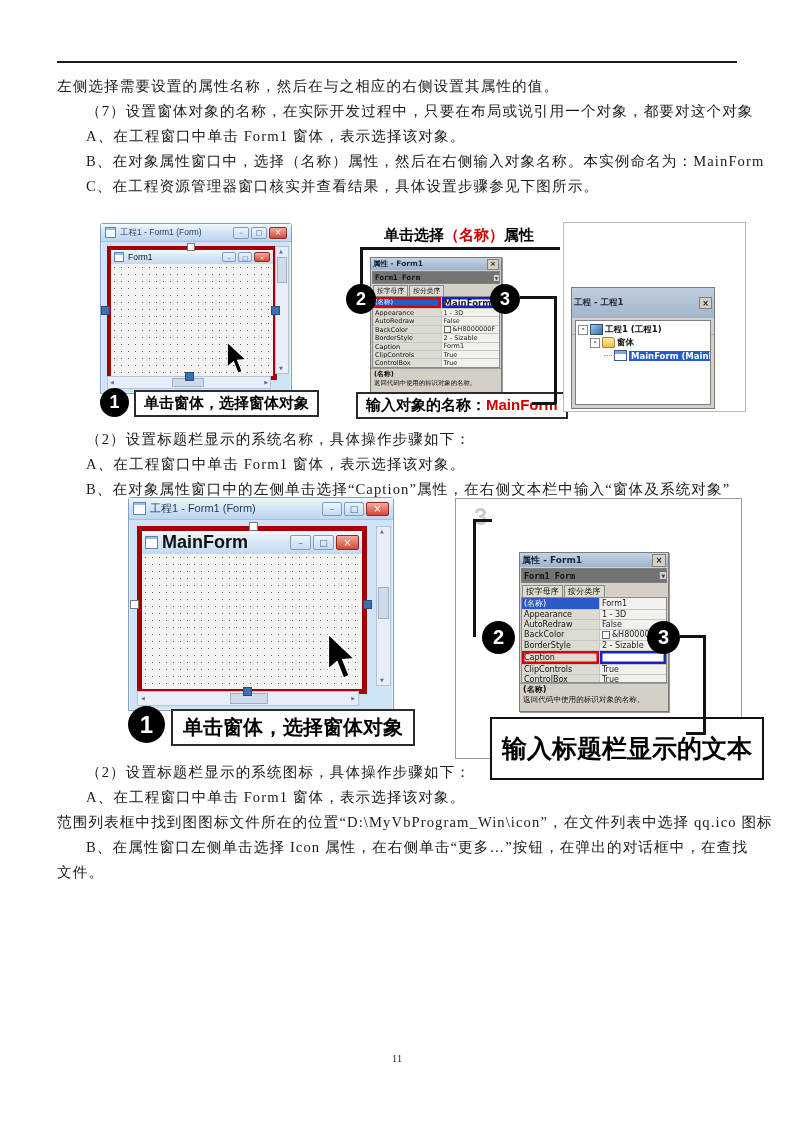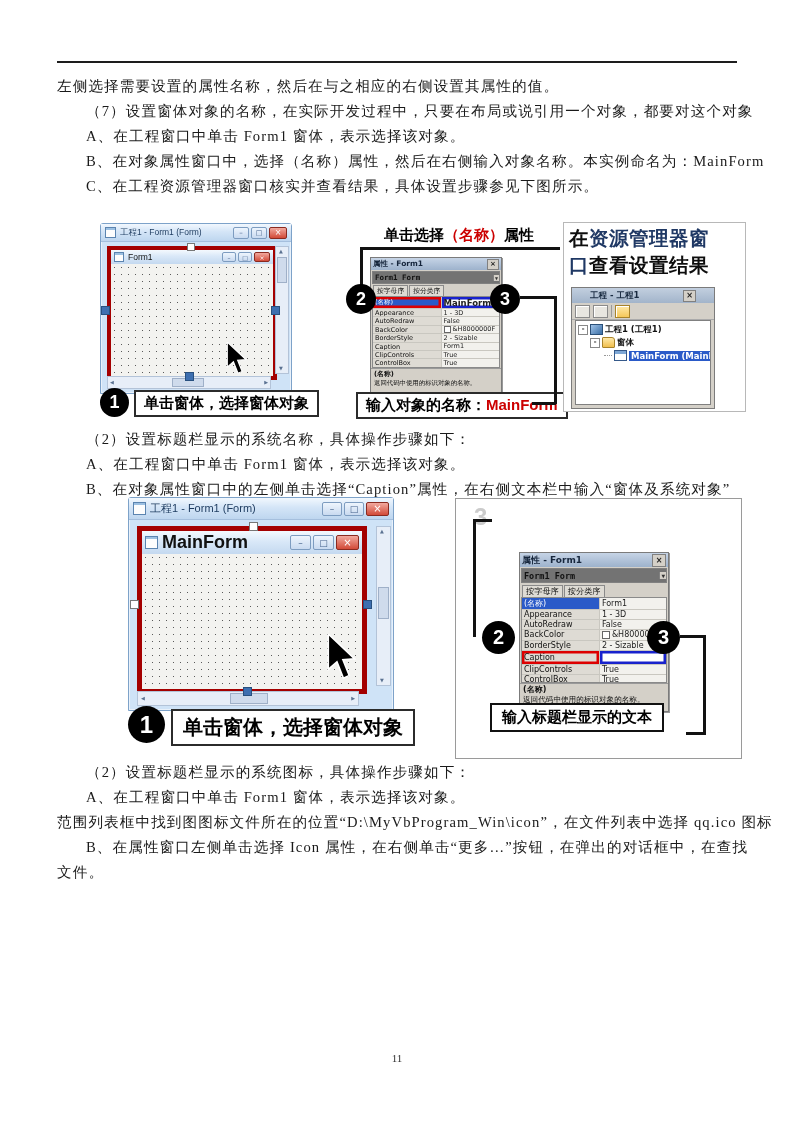--- a/index.html
+++ b/index.html
@@ -70,21 +70,21 @@
   .cbx{display:inline-block;background:#fff;border:1px solid #666;margin-right:2px;flex:none;}
   .pdesc{padding:1px 3px;color:#111;border-top:1px solid #999;background:#d4d0c8;}
   .pdt{display:block;font-weight:bold;}
   
   .rsec{position:absolute;border:1px solid #b8b8b8;background:#fff;}
   .xcap{position:absolute;font-family:"Liberation Sans",sans-serif;font-weight:bold;font-size:19.5px;
         line-height:27px;white-space:nowrap;letter-spacing:0.5px;}
   .nvy{color:#1f3864;}
   .blk{color:#0d0d0d;}
   .xwin{position:absolute;background:#d4d0c8;border:1px solid #7b7b7b;font-family:"DejaVu Sans","Liberation Sans",sans-serif;}
-  .xtb{display:flex;align-items:center;height:15px;padding:0 18px;font-size:8.5px;font-weight:bold;color:#182a40;
+  .xtb{display:flex;align-items:center;height:30px;padding:0 2px;font-size:8.5px;font-weight:bold;color:#182a40;
        background:linear-gradient(#c2cfdf,#a2b4ca);text-align:right;}
   .xtool{display:flex;align-items:center;gap:3px;height:16px;padding:0 3px;border-bottom:1px solid #aaa;}
   .xi{display:inline-block;width:13px;height:11px;background:#e8e6e0;border:1px solid #8a8a8a;box-shadow:1px 1px 0 #fff inset;}
   .xi.xfolder{background:linear-gradient(#ffe9a8,#f5c85a);border-color:#a8832a;}
   .xsep{width:1px;height:12px;background:#999;}
   .xtree{position:absolute;left:3px;right:3px;top:32px;bottom:3px;background:#fff;border:1px solid #808080;
          padding:2px 0 0 2px;overflow:hidden;}
   .xrow{display:flex;align-items:center;gap:2px;height:13px;font-size:8.5px;font-weight:bold;color:#111;white-space:nowrap;}
   .xexp{width:8px;height:8px;border:1px solid #888;background:#fff;font-size:7px;line-height:7px;text-align:center;color:#333;flex:none;font-family:"DejaVu Sans Mono",monospace;}
   .xico{display:inline-block;width:11px;height:9px;flex:none;}
@@ -226,24 +226,20 @@
     <div class="ccircle" style="left:490px;top:62px;width:30px;height:30px;font-size:18px">3</div>
     <div class="cline" style="left:520px;top:74px;width:36px;height:2.5px"></div>
     <div class="cline" style="left:554px;top:74px;width:2.5px;height:108px"></div>
     <div class="cline" style="left:532px;top:180px;width:24px;height:2.5px"></div>
 
     <div class="cbox" style="left:356px;top:170px;font-size:15px;padding:2px 8px">
       <span>输入对象的名称：</span><span class="red">MainForm</span>
     </div>
 
     <div class="rsec" style="left:563px;top:0px;width:181px;height:188px">
-      <div class="xcap" style="left:5px;top:2px">
-        <div><span class="blk">在</span><span class="nvy">资源管理器窗</span></div>
-        <div><span class="nvy">口</span><span class="blk">查看设置结果</span></div>
-      </div>
       <div class="xwin" style="left:7px;top:64px;width:142px;height:120px">
         <div class="xtb">
           <span>工程 - 工程1</span>
           <span class="px" style="width:11px;height:10px;font-size:8px;margin-left:auto">×</span>
         </div>
         <div class="xtool">
           <span class="xi"></span>
           <span class="xi"></span>
           <span class="xsep"></span>
           <span class="xi xfolder"></span>
@@ -382,21 +378,21 @@
           <span>返回代码中使用的标识对象的名称。</span>
         </div>
       </div>
 
       <div class="ccircle" style="left:26px;top:122px;width:33px;height:33px;font-size:20px">2</div>
       <div class="ccircle" style="left:191px;top:122px;width:33px;height:33px;font-size:20px">3</div>
       <div class="cline" style="left:224px;top:136px;width:26px;height:3px"></div>
       <div class="cline" style="left:247px;top:136px;width:3px;height:100px"></div>
       <div class="cline" style="left:230px;top:233px;width:20px;height:3px"></div>
 
-      <div class="cbox" style="left:34px;top:204px;font-size:15px;padding:3px 10px;border-width:2.5px;border-color:#111">输入标题栏显示的文本</div>
+      <div class="cbox" style="left:34px;top:218px;font-size:25px;padding:13px 10px;border-width:2.5px;border-color:#111">输入标题栏显示的文本</div>
     </div>
   </div>
 
   <div class="textblock" style="top:760px">
     <div class="tline ind">（2）设置标题栏显示的系统图标，具体操作步骤如下：</div>
     <div class="tline ind">A、在工程窗口中单击 Form1 窗体，表示选择该对象。</div>
     <div class="tline">范围列表框中找到图图标文件所在的位置“D:\MyVbProgram_Win\icon”，在文件列表中选择 qq.ico 图标</div>
     <div class="tline ind">B、在属性窗口左侧单击选择 Icon 属性，在右侧单击“更多…”按钮，在弹出的对话框中，在查找</div>
     <div class="tline">文件。</div>
   </div>

